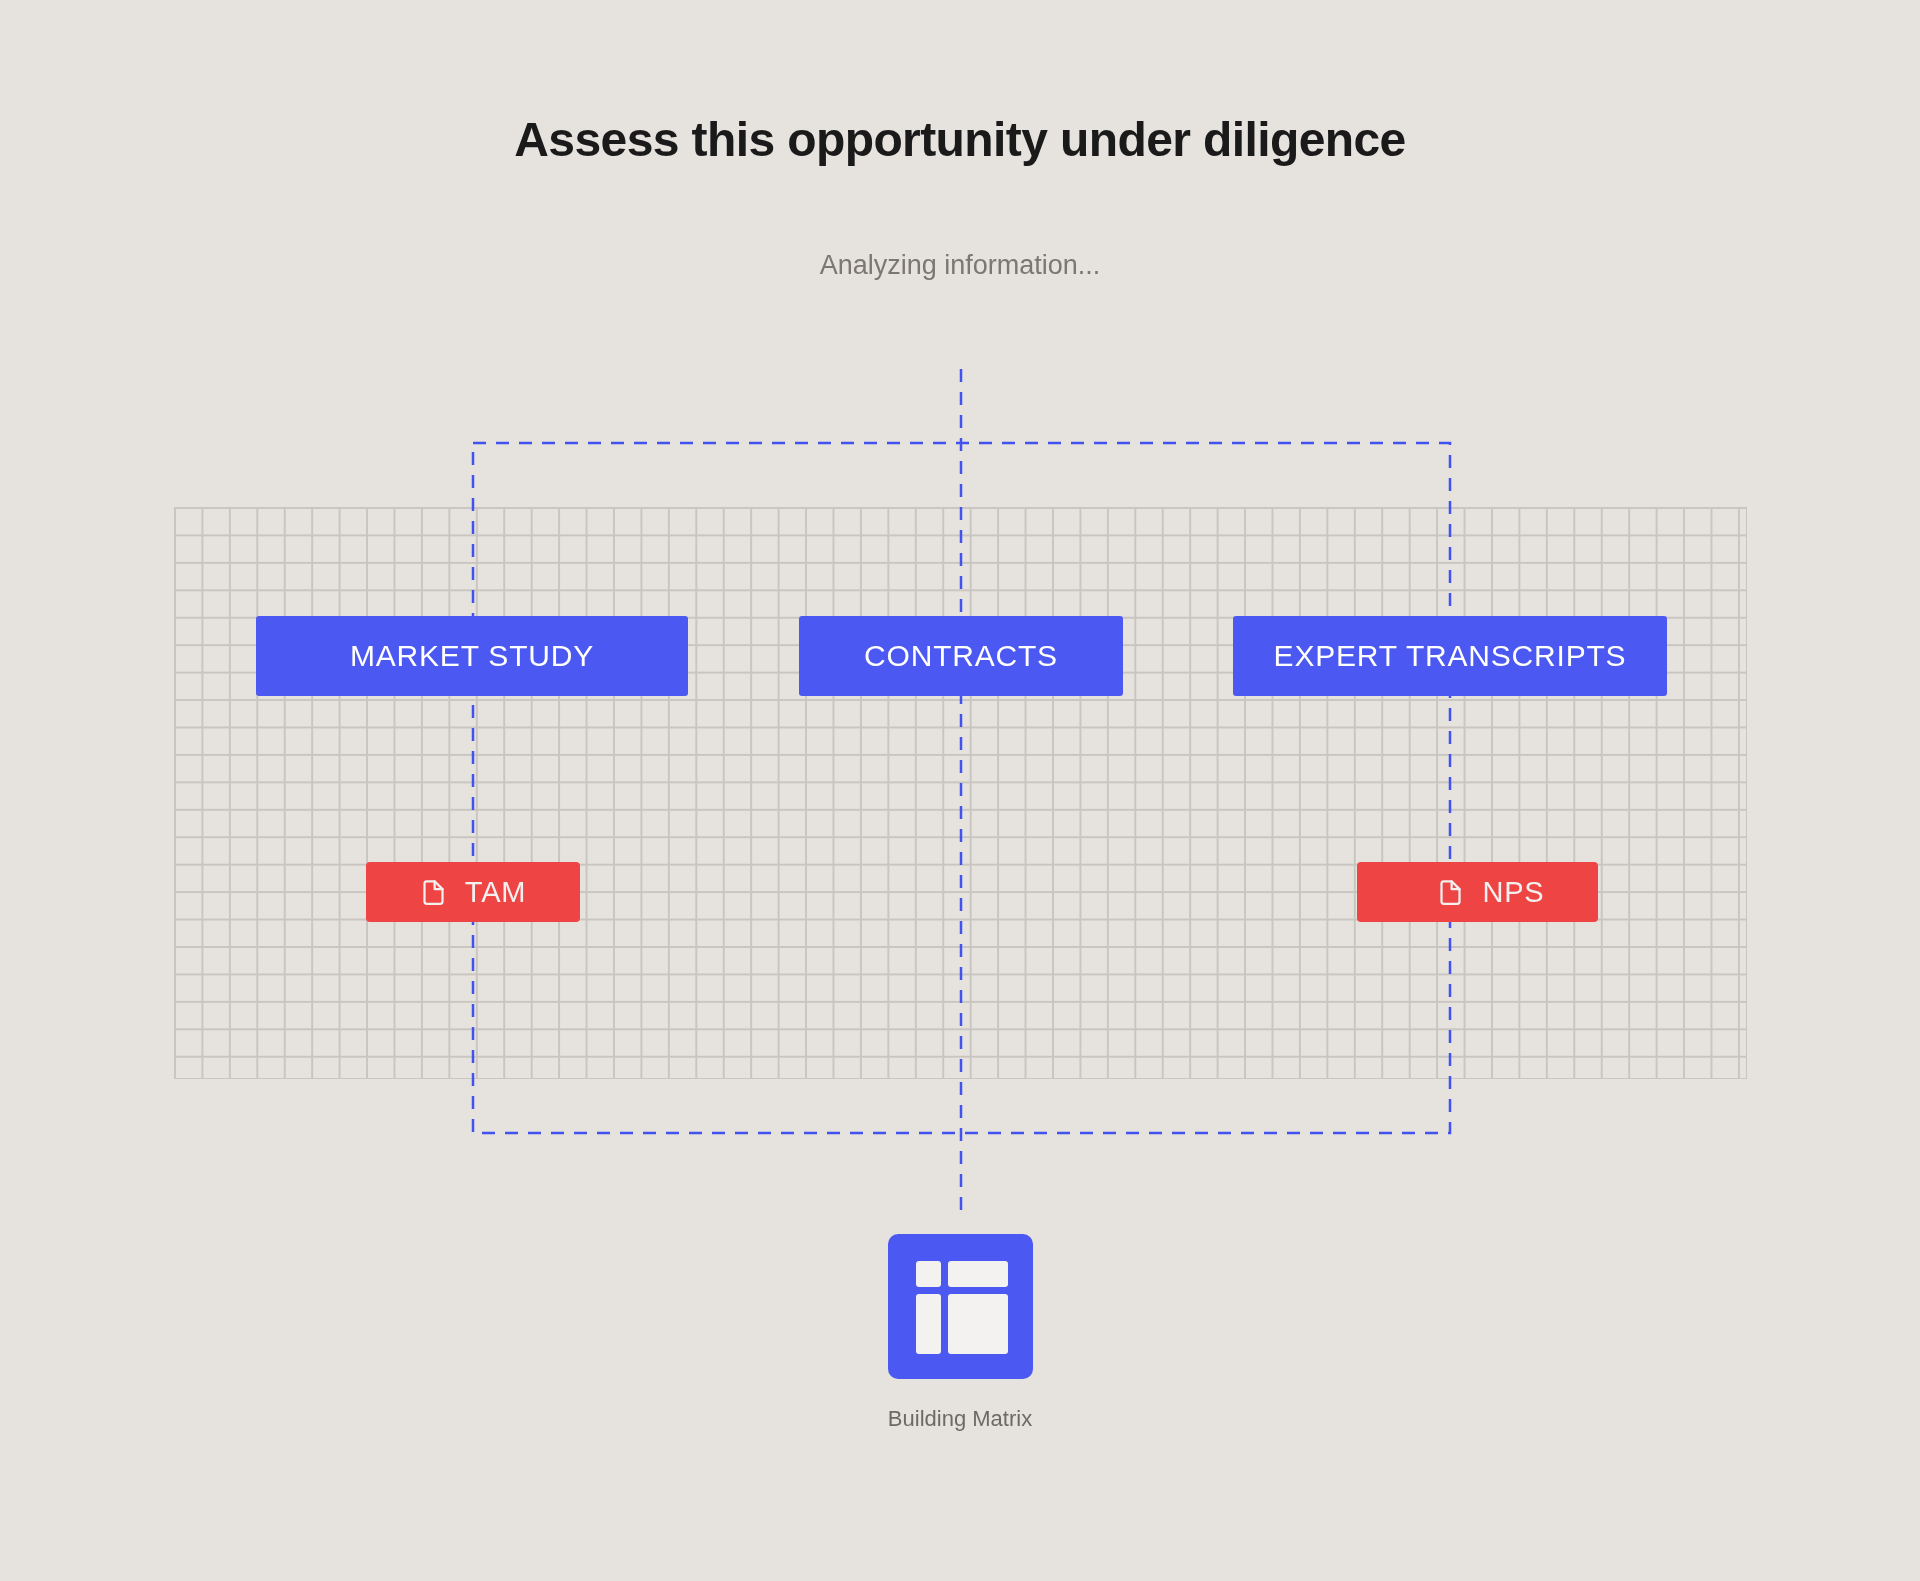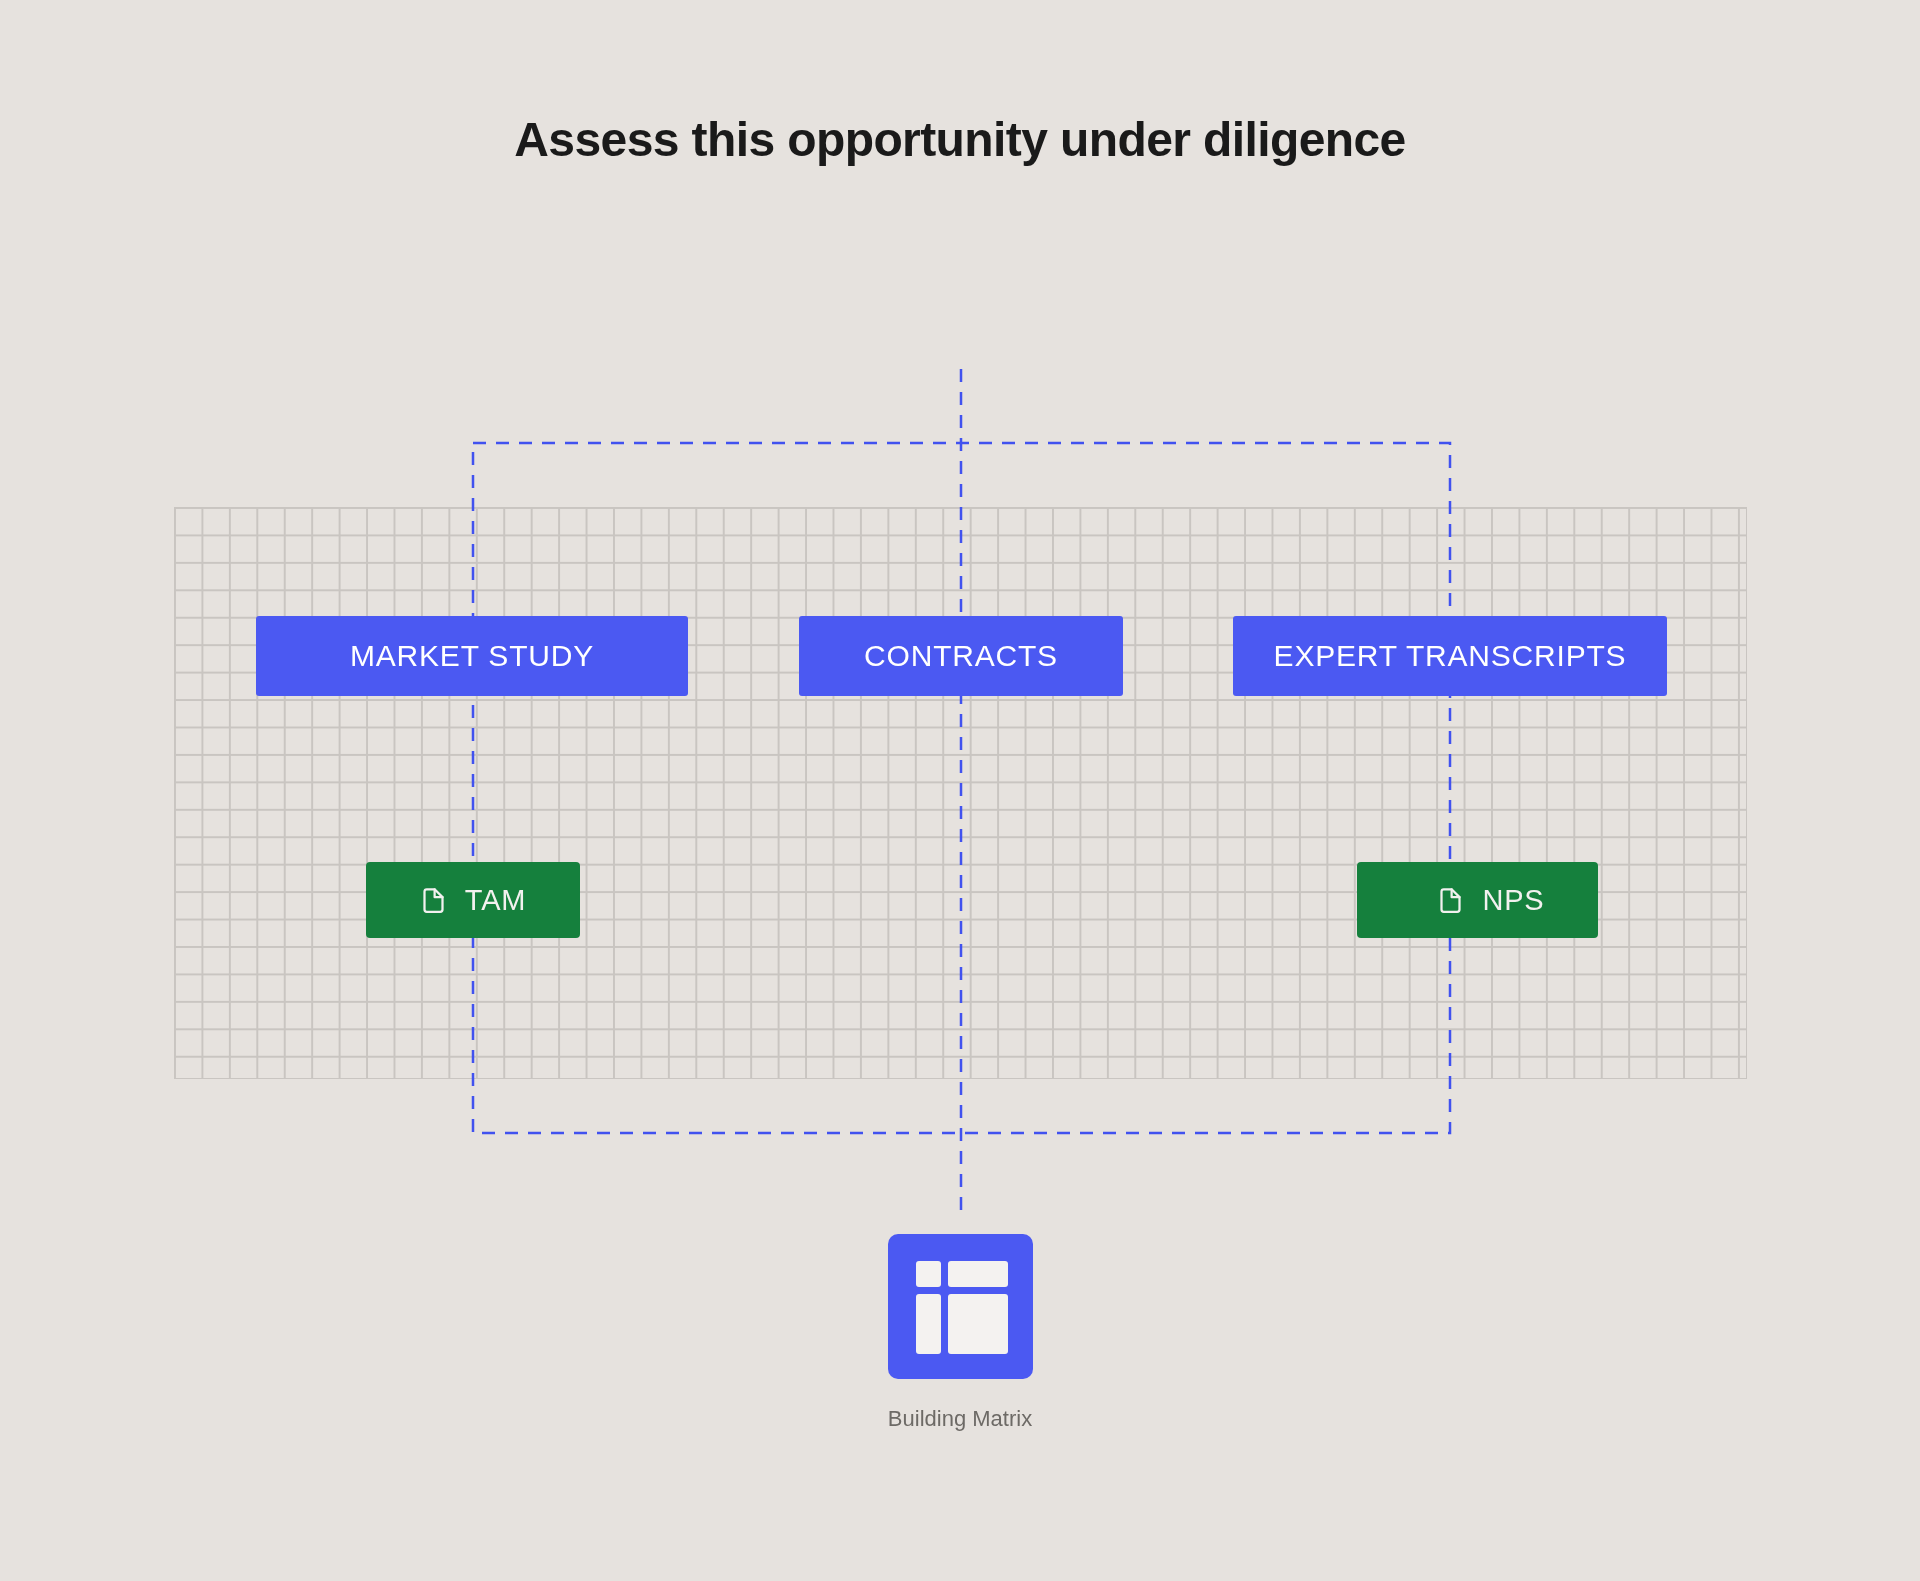--- a/index.html
+++ b/index.html
@@ -82,22 +82,22 @@
     cursor: pointer;
   }
   .doc-chip.market  { left: 256px;  width: 432px; }
   .doc-chip.contracts { left: 799px; width: 324px; }
   .doc-chip.expert  { left: 1233px; width: 434px; }
 
   
   .metric-chip {
     position: absolute;
     top: 862px;
-    height: 76px;
-    background: #15803d;
+    height: 60px;
+    background: #ef4444;
     color: #f2f1ef;
     display: flex;
     align-items: center;
     justify-content: center;
     gap: 18px;
     font-size: 29px;
     letter-spacing: 0.8px;
     border-radius: 4px;
     z-index: 3;
     cursor: pointer;
@@ -145,20 +145,21 @@
   }
 </style>
 </head>
 <body>
 
 <div class="canvas">
 
   <div class="page-title">Assess this opportunity under diligence</div>
 
   <div class="status-block">
+    <div>Analyzing information...</div>
   </div>
 
   <div class="grid-canvas"></div>
 
   <svg class="connector-layer" width="1920" height="1581">
     <line x1="961" y1="369" x2="961" y2="1212" stroke="#4152ef" stroke-width="2.5" stroke-dasharray="13 10"></line>
     <rect x="473" y="443" width="977" height="690" fill="none" stroke="#4152ef" stroke-width="2.5" stroke-dasharray="13 10"></rect>
   </svg>
 
   <div class="doc-chip market">

